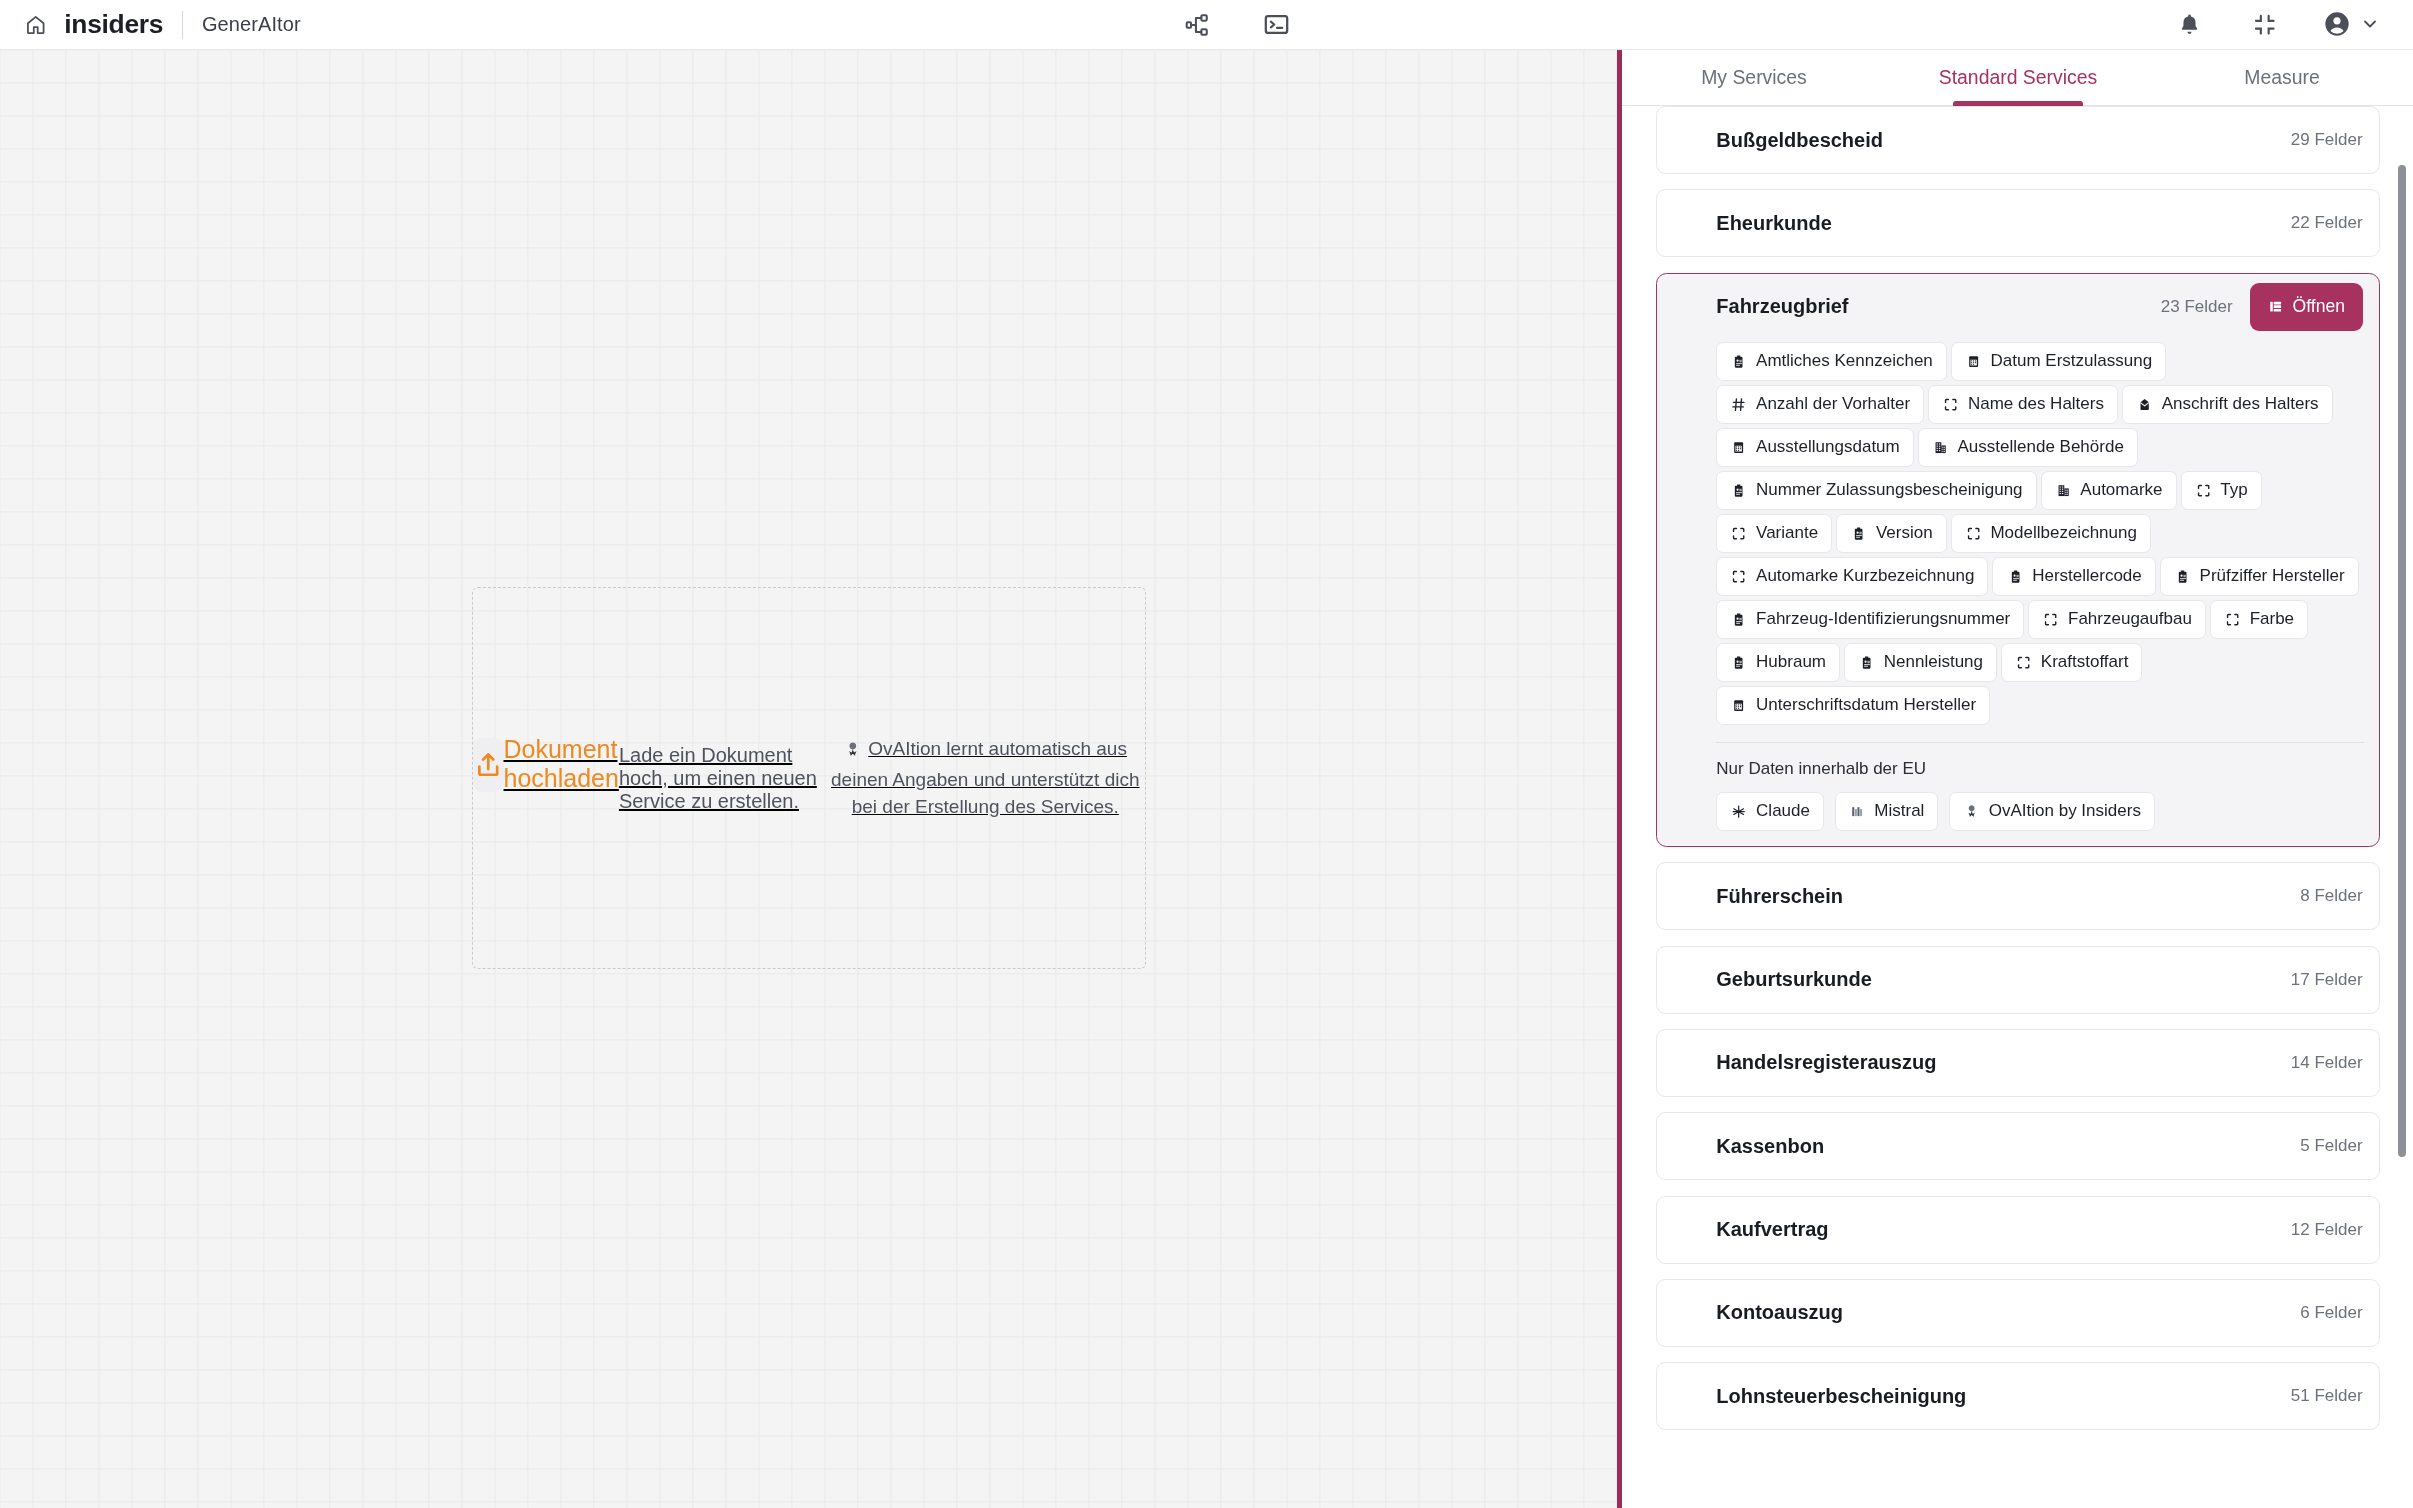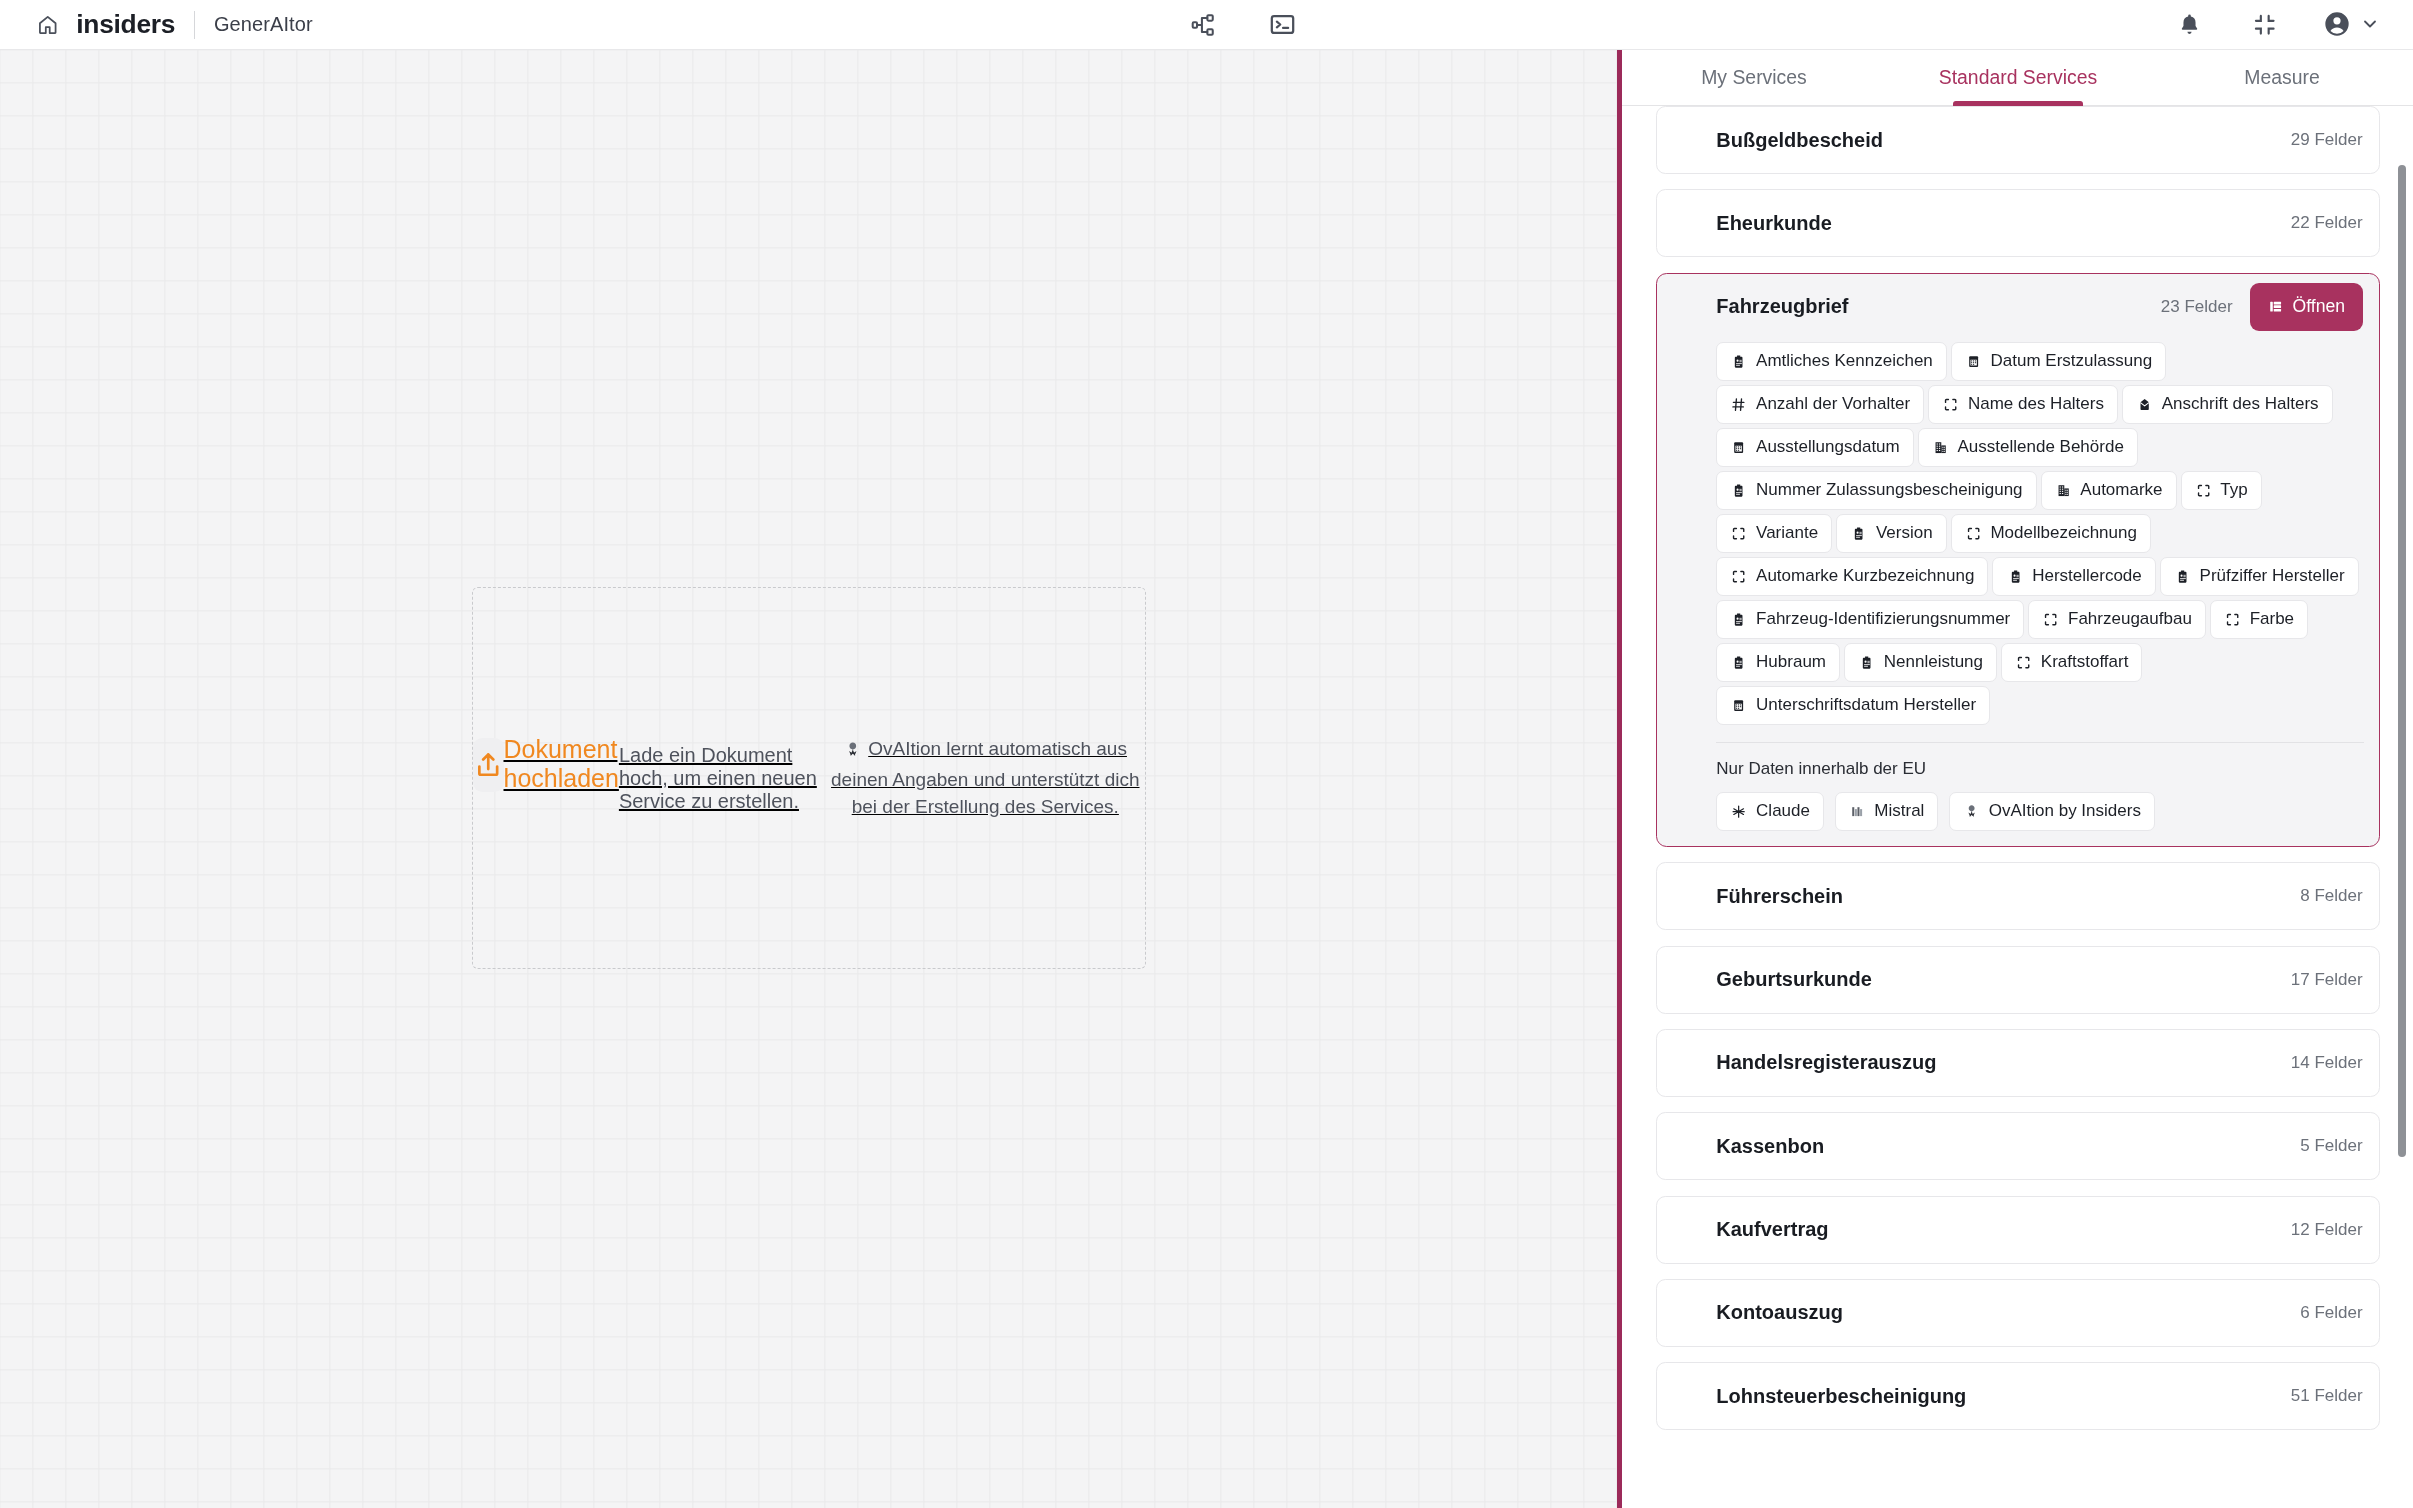--- a/index.html
+++ b/index.html
@@ -11,21 +11,21 @@
   }
 
   
   .topbar {
     position: absolute; left: 0; top: 0; width: 2413px; height: 50px;
     background: #ffffff;
     display: flex; align-items: center;
     border-bottom: 0.6px solid #e8e8ea;
     z-index: 30;
   }
-  .tb-left { display: flex; align-items: center; gap: 15.3px; padding-left: 34px; }
+  .tb-left { display: flex; align-items: center; gap: 15.3px; padding-left: 22px; }
   .home-icon { width: 27px; height: 27px; color: #4a4f5a; display:flex; align-items:center; justify-content:center; }
   .brand {
     font-size: 26.4px; font-weight: 700; letter-spacing: -0.3px;
     color: #1c1f26;
   }
   .tb-sep { width: 1.2px; height: 28px; background: #d6d7da; margin: 0 3.5px; }
   .product { font-size: 20px; color: #3b3f49; letter-spacing: 0.1px; }
 
   .tb-center { flex: 1; display: flex; align-items: center; justify-content: center; gap: 46px; }
   .tb-icon { width: 34px; height: 34px; display: flex; align-items: center; justify-content: center; color: #4a4f5a; cursor: pointer; }

